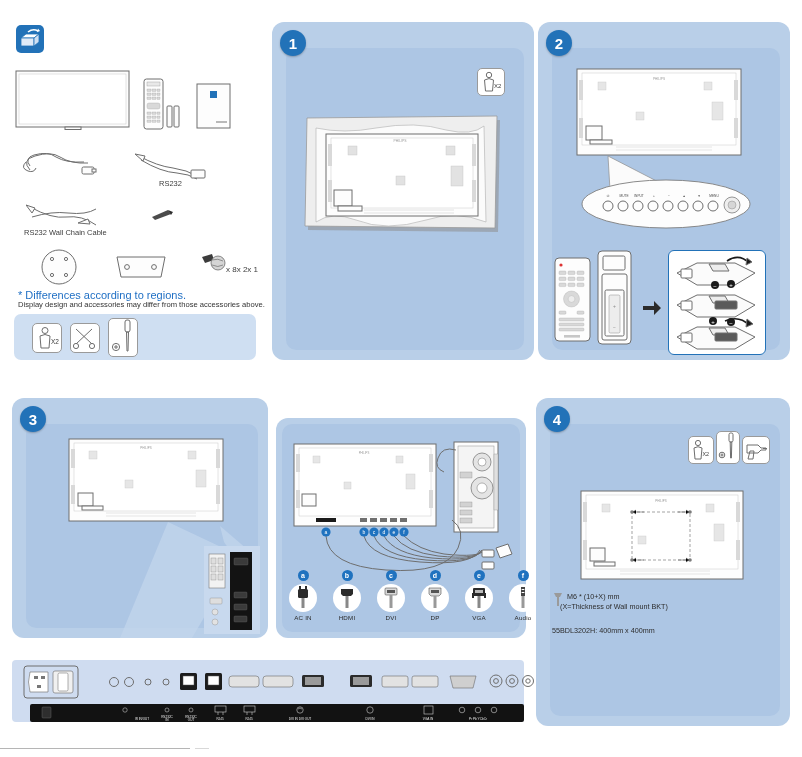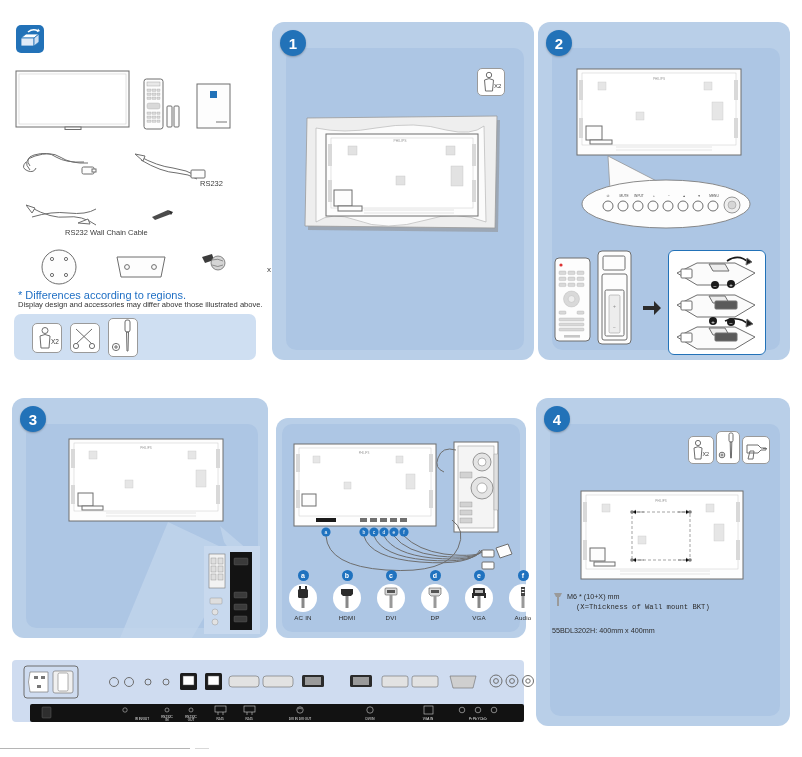--- a/index.html
+++ b/index.html
@@ -20,21 +20,21 @@
   
   .unbox{position:absolute;left:16px;top:25px;width:28px;height:28px;
        background:#2272b8;border-radius:5px;}
   .unbox svg{display:block;}
 
   
   .art{stroke:#6e6e6e;fill:none;stroke-width:1;}
   .artf{stroke:#6e6e6e;fill:#fdfdfd;stroke-width:1;}
 
   
-  .lbl{position:absolute;font-size:7.5px;color:#3d3d3d;white-space:nowrap;margin-left:41px;}
+  .lbl{position:absolute;font-size:7.5px;color:#3d3d3d;white-space:nowrap;}
   .note-blue{position:absolute;font-size:11px;color:#1f6fc4;white-space:nowrap;}
   .note-dark{position:absolute;font-size:7.6px;color:#333;white-space:nowrap;}
 
   
   .toolstrip{position:absolute;background:#cfdff2;border-radius:7px;}
   .toolbox{position:absolute;background:#fff;border:1px solid #9a9a9a;border-radius:5px;}
 
   
   .conn{position:absolute;width:30px;text-align:center;}
   .conn .dot{width:11px;height:11px;border-radius:50%;background:#1f72bf;
@@ -150,21 +150,21 @@
 
 <svg class="abs" style="left:200px;top:252px" width="28" height="24">
   <path d="M2 5 L12 2 L14 8 L5 11 Z" fill="#3c3c3c"></path>
   <circle cx="18" cy="11" r="7" fill="#d5d5d5" stroke="#5a5a5a" stroke-width=".7"></circle>
   <path d="M12 8 q6 -2 11 1" stroke="#5a5a5a" fill="none" stroke-width=".6"></path>
   <path d="M12 13 q6 3 11 0" stroke="#5a5a5a" fill="none" stroke-width=".6"></path>
 </svg>
 <div class="lbl" style="left:226px;top:265px;font-size:8px;">x 8x 2x 1</div>
 
 <div class="note-blue" style="left:18px;top:289px;">* Differences according to regions.</div>
-<div class="note-dark" style="left:18px;top:300px;">Display design and accessories may differ above those illustrated above.</div>
+<div class="note-dark" style="left:18px;top:300px;">Display design and accessories may differ from those accessories above.</div>
 
 <div class="toolstrip" style="left:14px;top:314px;width:242px;height:46px;">
   <div class="toolbox" style="left:18px;top:9px;width:28px;height:28px;">
     <svg width="28" height="28" viewBox="0 0 28 28">
       <circle cx="12" cy="6.5" r="3" class="art"></circle>
       <path d="M7 12 q5 -3 10 0 l-1 12 h-8 z" class="art"></path>
       <text x="18" y="20" font-size="6.5" fill="#3d3d3d" font-family="Liberation Sans, sans-serif">X2</text>
     </svg>
   </div>
   <div class="toolbox" style="left:56px;top:9px;width:28px;height:28px;">
@@ -625,21 +625,21 @@
     <g stroke="#c9c9c9" stroke-width=".45">
         <path d="M40 81 h90 M40 84 h90"></path>
       </g>
   </svg>
 
   <svg class="abs" style="left:16px;top:194px" width="12" height="16">
     <path d="M2 1 h8 l-2 4 h-4 z" fill="#9a9a9a"></path>
     <rect x="5" y="5" width="2" height="9" fill="#9a9a9a"></rect>
   </svg>
   <div class="spec" style="left:31px;top:194px;">M6 * (10+X) mm</div>
-  <div class="spec" style="left:40px;top:204px;font-family:Liberation Mono, monospace;">(X=Thickness of  Wall mount BKT)</div>
+  <div class="spec" style="left:24px;top:204px;">(X=Thickness of  Wall mount BKT)</div>
   <div class="spec" style="left:16px;top:228px;">55BDL3202H: 400mm x 400mm</div>
 </div>
 
 <div class="iobar" style="left:12px;top:660px;width:512px;height:62px;">
 
   <svg class="abs" style="left:10px;top:4px" width="58" height="36">
     <rect x="2" y="2" width="54" height="32" rx="3" class="art" stroke="#8d8d8d"></rect>
     <path d="M8 8 h18 v20 h-18 q-3 -10 0 -20 z" fill="#fff" stroke="#7a7a7a" stroke-width=".7"></path>
     <rect x="12" y="12" width="4" height="3" fill="#777"></rect>
     <rect x="19" y="12" width="4" height="3" fill="#777"></rect>

